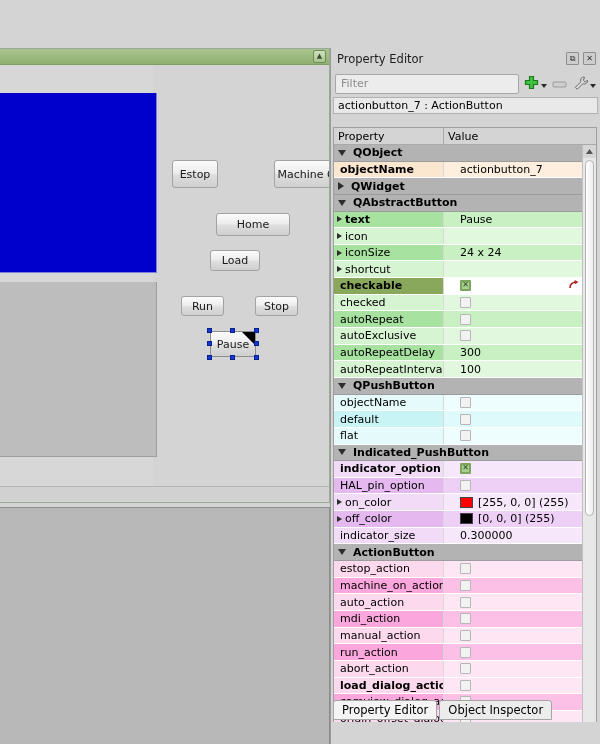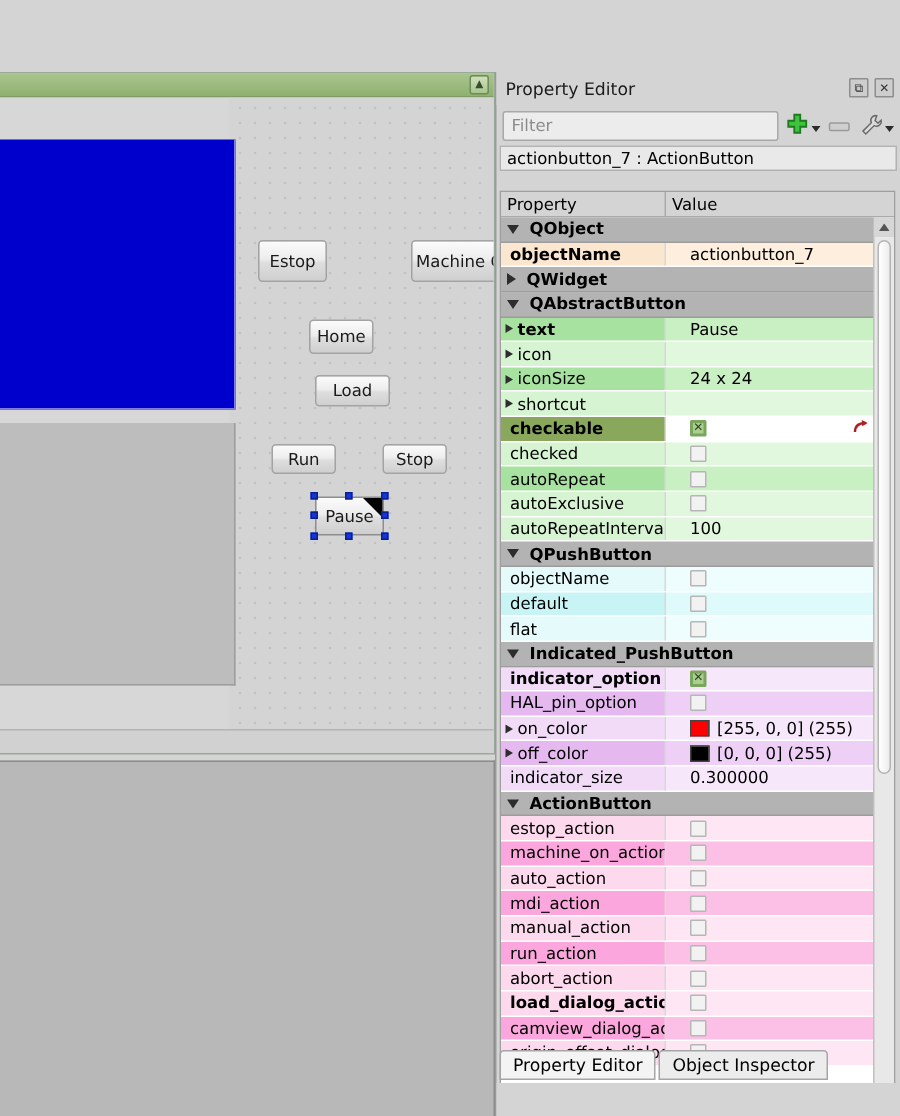--- a/index.html
+++ b/index.html
@@ -312,21 +312,21 @@
         <div class="canvas-grid"></div>
         <div class="blue-rect"></div>
         <div class="gray-panel"></div>
 
         <div class="qbtn" style="left:175px;top:95px;width:46px;height:28px;">
           <span>Estop</span>
         </div>
         <div class="qbtn" style="left:249px;top:95px;width:72px;height:28px;margin-left:28px;">
           <span>Machine On</span>
         </div>
-        <div class="qbtn" style="left:209px;top:148px;width:43px;height:23px;">
+        <div class="qbtn" style="left:219px;top:148px;width:74px;height:23px;">
           <span>Home</span>
         </div>
         <div class="qbtn" style="left:213px;top:185px;width:50px;height:21px;">
           <span>Load</span>
         </div>
         <div class="qbtn" style="left:184px;top:231px;width:43px;height:20px;">
           <span>Run</span>
         </div>
         <div class="qbtn" style="left:258px;top:231px;width:43px;height:20px;">
           <span>Stop</span>
@@ -489,20 +489,28 @@
           </div>
           <div class="row">
             <div class="cell-k c-grn-b-k">
               <span>autoExclusive</span>
             </div>
             <div class="cell-v c-grn-b-v" style="position: relative;">
               <span class="cbx"></span>
             </div>
           </div>
           <div class="row">
+            <div class="cell-k c-grn-a-k">
+              <span>autoRepeatDelay</span>
+            </div>
+            <div class="cell-v c-grn-a-v" style="position: relative;">
+              <span>300</span>
+            </div>
+          </div>
+          <div class="row">
             <div class="cell-k c-grn-b-k">
               <span>autoRepeatInterval</span>
             </div>
             <div class="cell-v c-grn-b-v" style="position: relative;">
               <span>100</span>
             </div>
           </div>
           <div class="row group">
             <div class="cell-k">
               <span class="tri down"></span>

